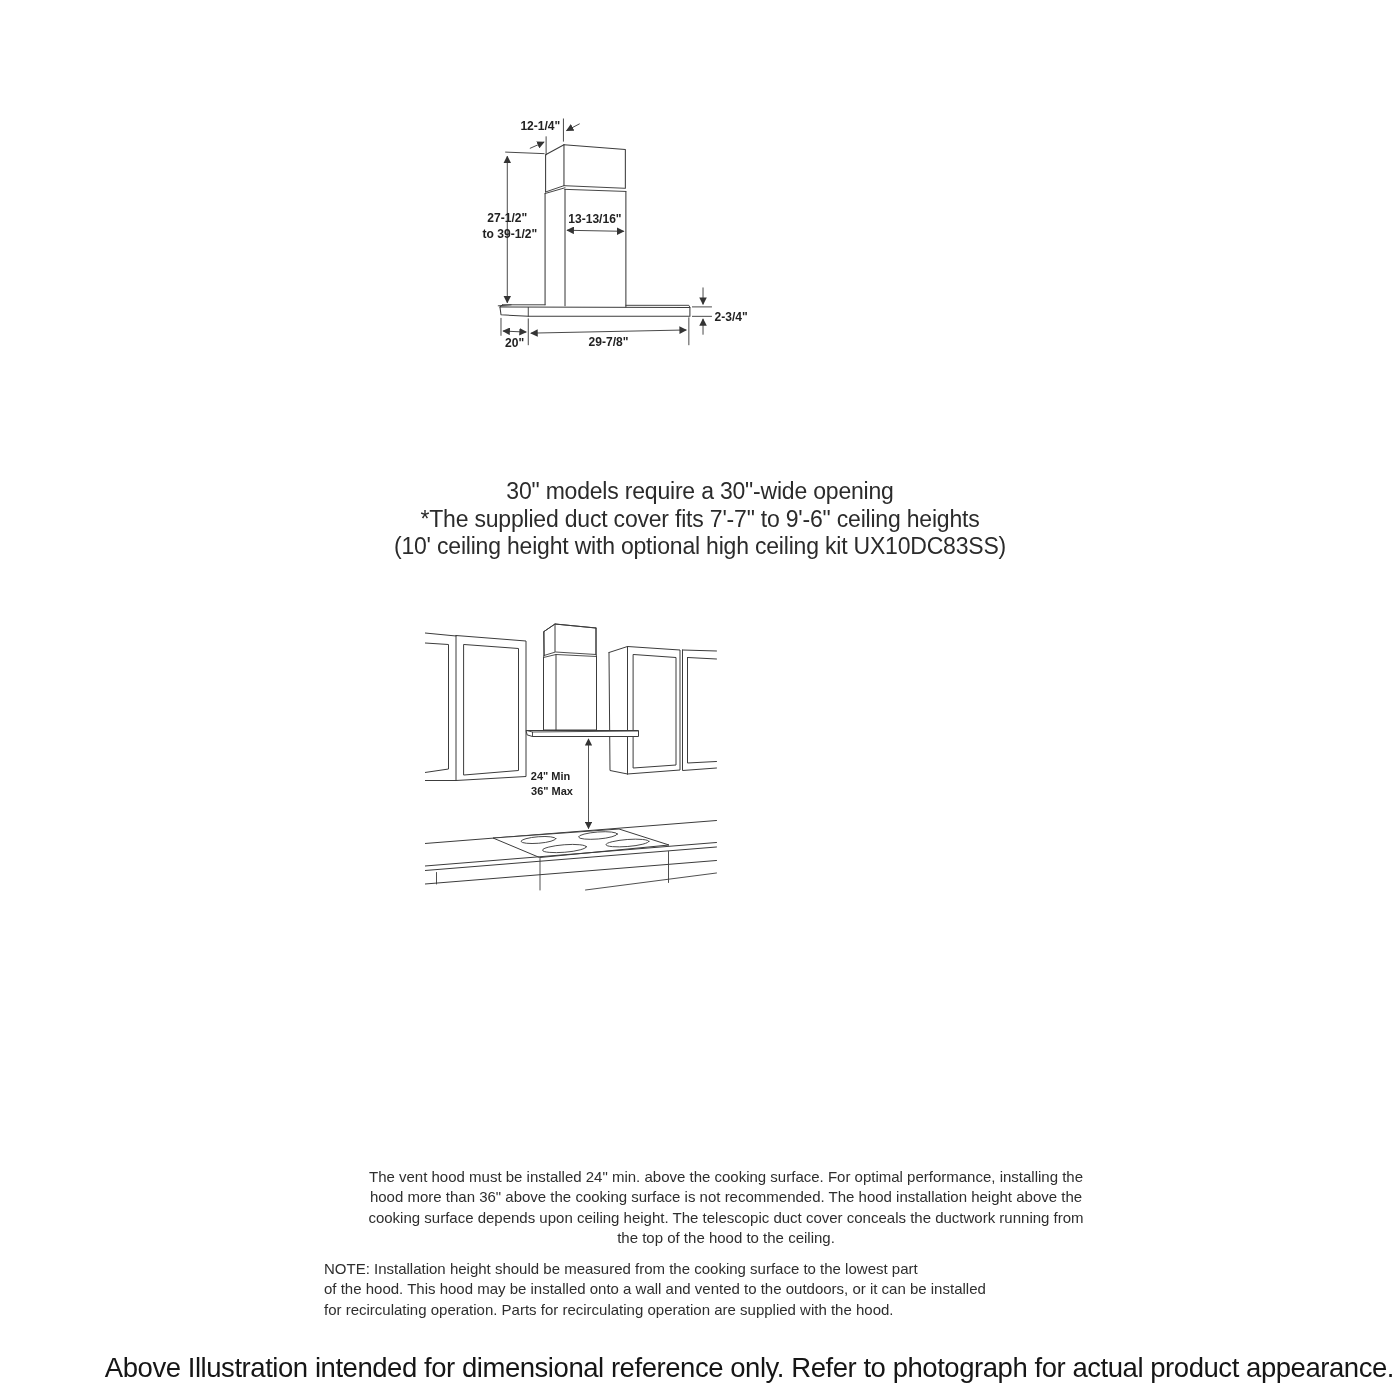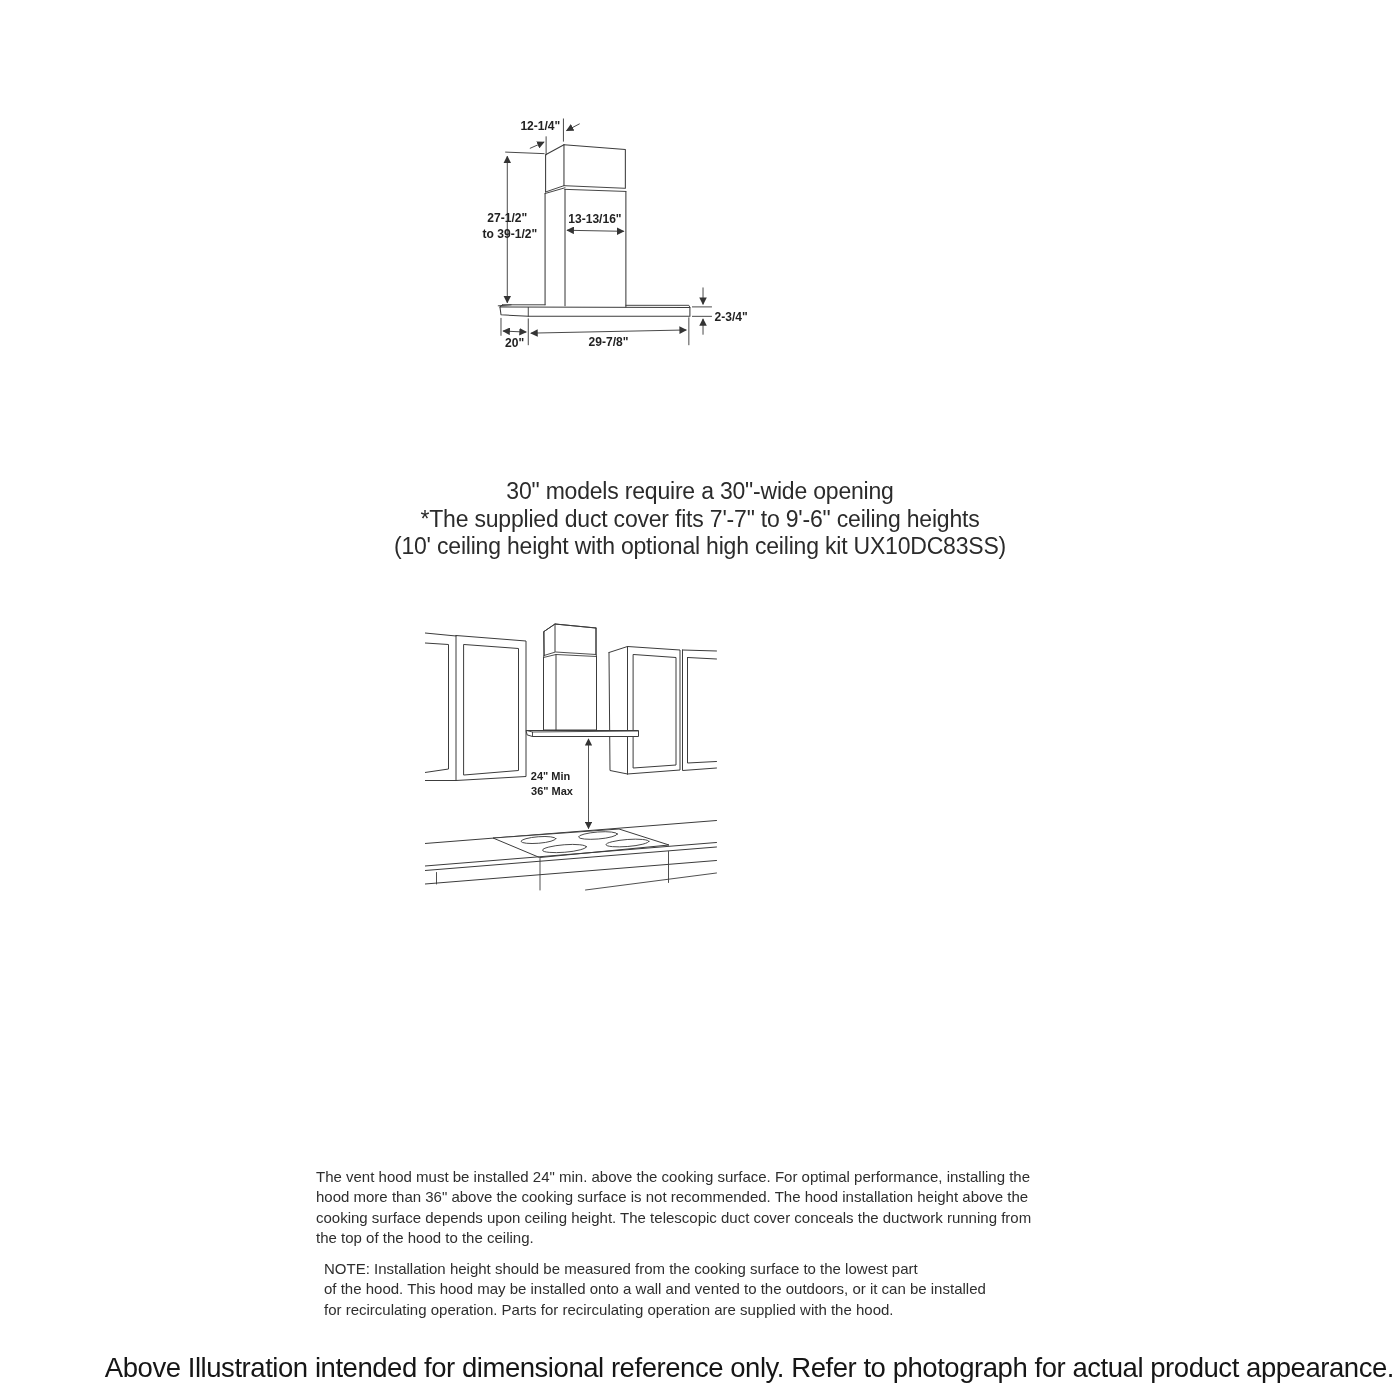--- a/index.html
+++ b/index.html
@@ -168,21 +168,21 @@
       <path class="ln thin" d="M912,1085 L912,1147"></path>
     </g>
 
     <g>
       <path class="dim" marker-start="url(#ah)" marker-end="url(#ah)" d="M752,860 L752,1039"></path>
       <text class="clrtxt" x="676" y="941" text-anchor="middle">24" Min</text>
       <text class="clrtxt" x="679" y="971" text-anchor="middle">36" Max</text>
     </g>
   </svg>
 
-  <div class="abs para" style="left:316px;top:1167px;width:820px;">The vent hood must be installed 24" min. above the cooking surface. For optimal performance, installing the
+  <div class="abs para" style="left:316px;top:1167px;width:820px;text-align:center;">The vent hood must be installed 24" min. above the cooking surface. For optimal performance, installing the
 hood more than 36" above the cooking surface is not recommended. The hood installation height above the
 cooking surface depends upon ceiling height. The telescopic duct cover conceals the ductwork running from
 the top of the hood to the ceiling.</div>
 
   <div class="abs para" style="left:324px;top:1259px;width:820px;">NOTE: Installation height should be measured from the cooking surface to the lowest part
 of the hood. This hood may be installed onto a wall and vented to the outdoors, or it can be installed
 for recirculating operation. Parts for recirculating operation are supplied with the hood.</div>
 
   <div class="abs footer" style="left:24px;top:1352px;width:1370px;text-align:right;">Above Illustration intended for dimensional reference only. Refer to photograph for actual product appearance.</div>
 

